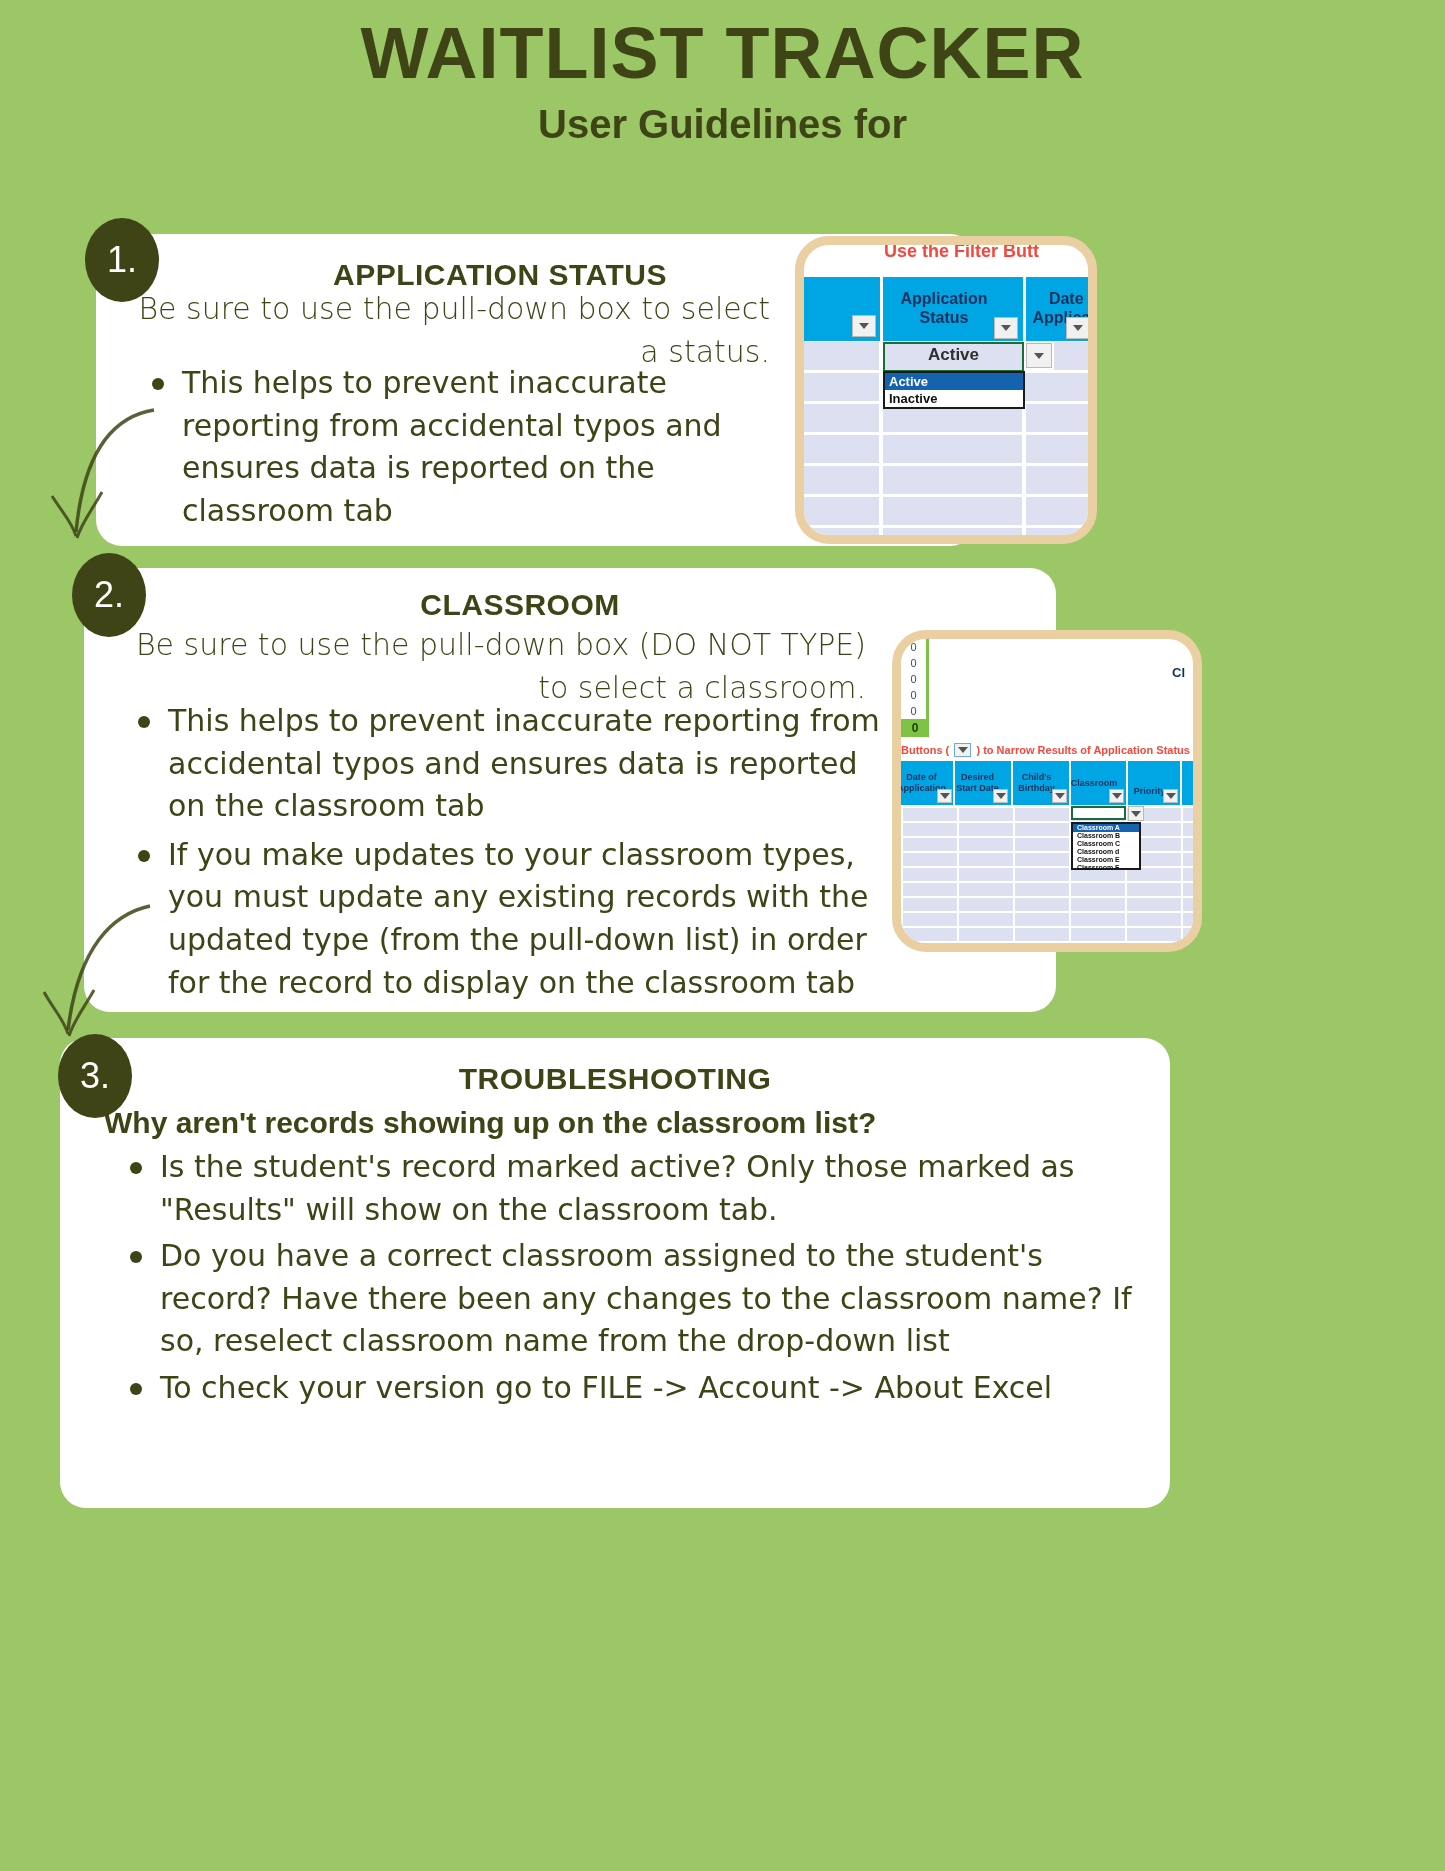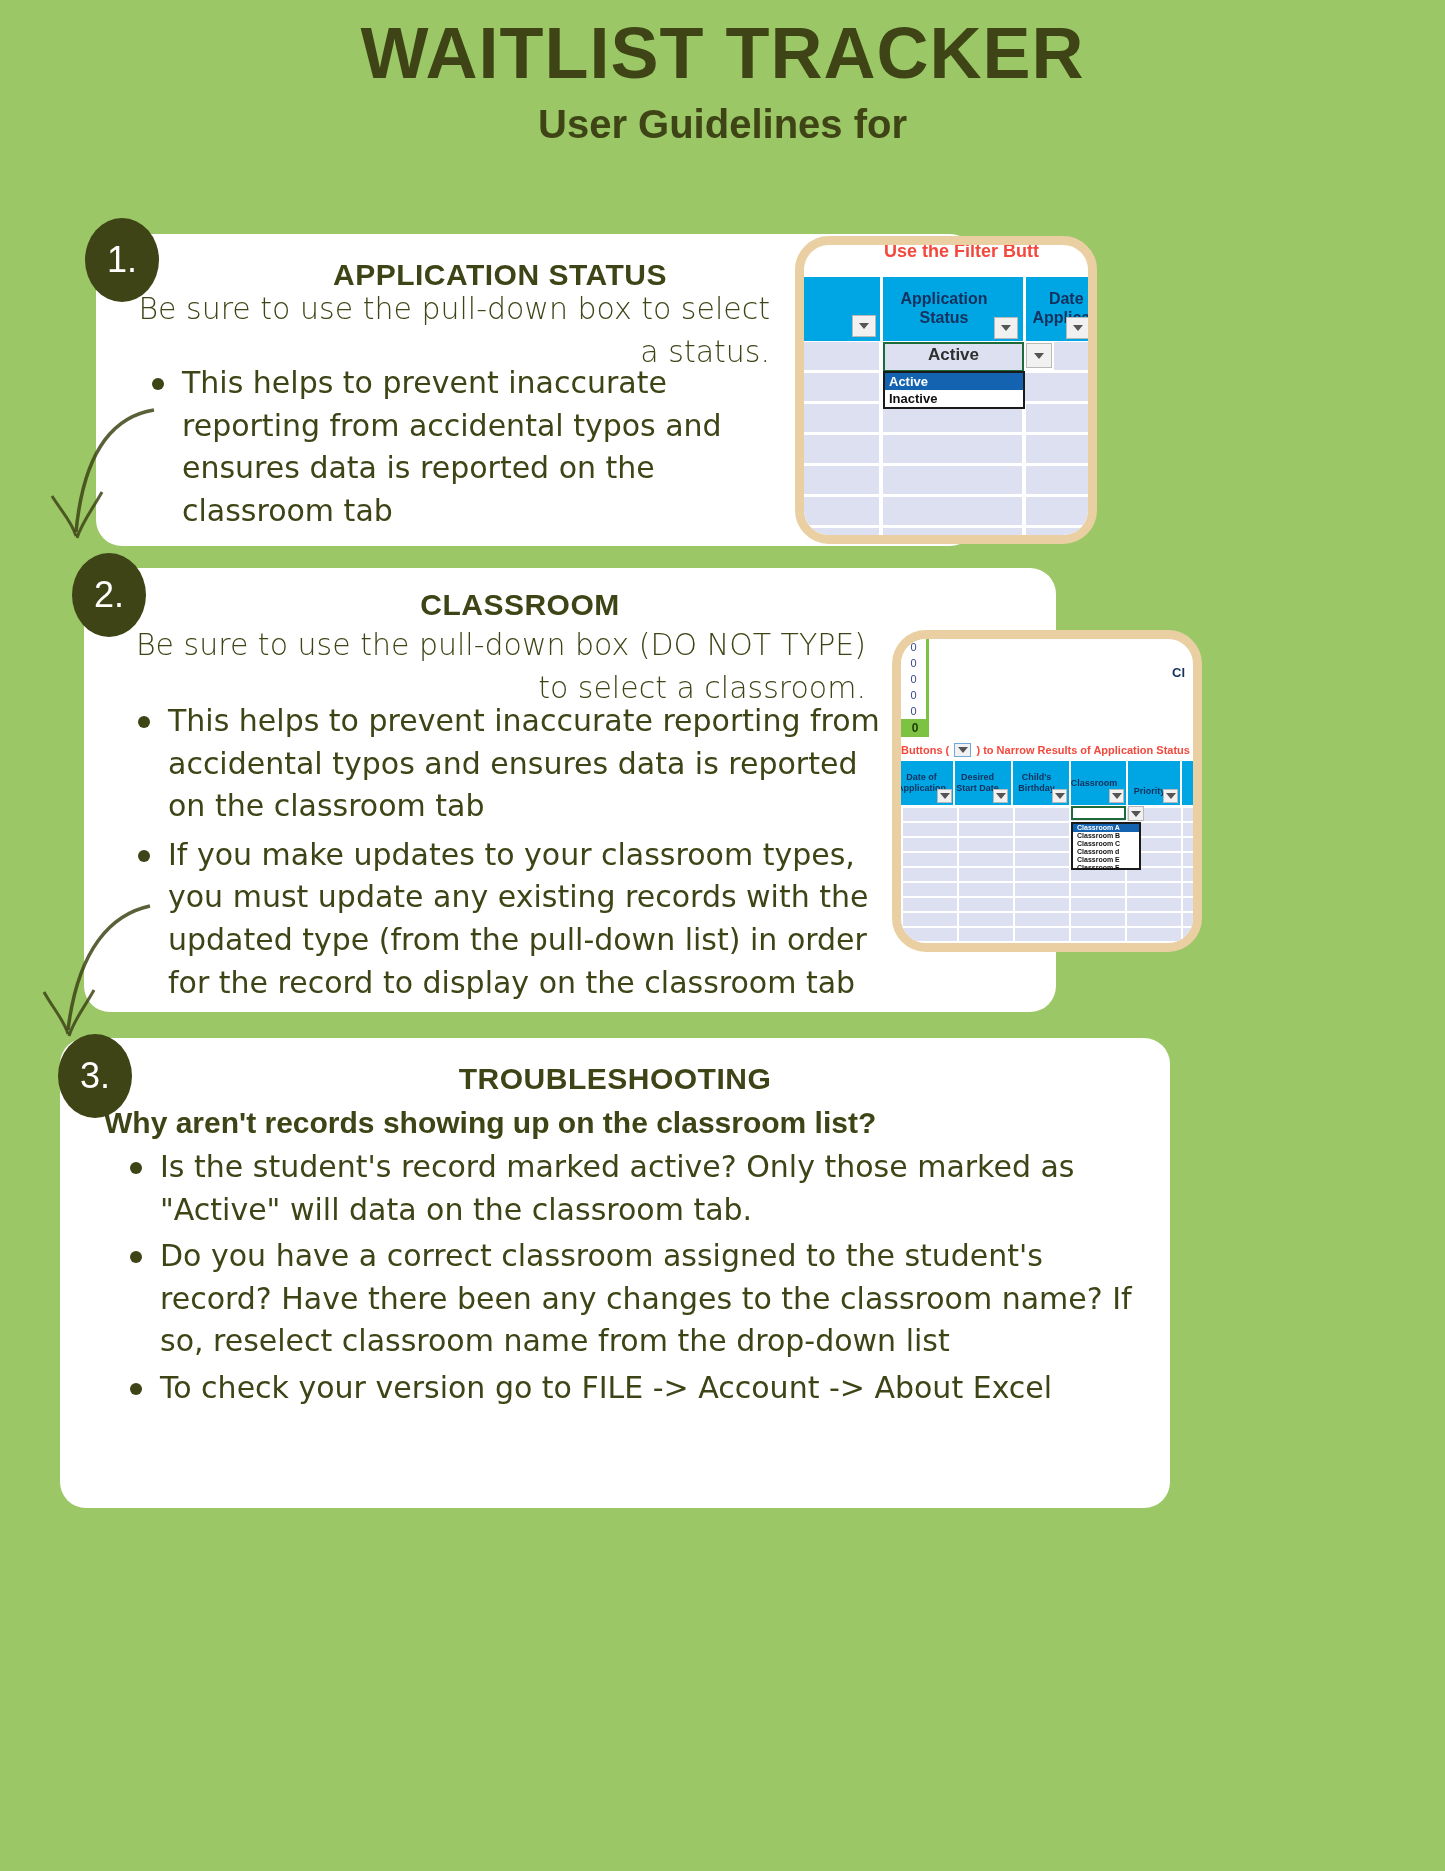--- a/index.html
+++ b/index.html
@@ -305,16 +305,16 @@
 
 <div class="card" style="left:60px; top:1038px; width:1110px; height:470px;"></div>
 
 <div class="badge" style="left:58px; top:1034px;">3.</div>
 
 <div class="sec-head" style="position:absolute; left:100px; top:1062px; width:1030px;">TROUBLESHOOTING</div>
 
 <div class="qline" style="position:absolute; left:104px; top:1106px; width:1040px;">Why aren't records showing up on the classroom list?</div>
 
 <ul class="bul" style="position:absolute; left:108px; top:1146px; width:1040px;">
-  <li>Is the student's record marked active?  Only those marked as "Active" will data on the classroom tab.</li>
+  <li>Is the student's record marked active?  Only those marked as "Results" will show on the classroom tab.</li>
   <li style="margin-top:4px;">Do you have a correct classroom assigned to the student's record?  Have there been any changes to the classroom name?  If so, reselect classroom name from the drop-down list</li>
   <li style="margin-top:4px;">To check your version go to FILE -&gt; Account -&gt; About Excel</li>
 </ul>
 
 </body></html>

